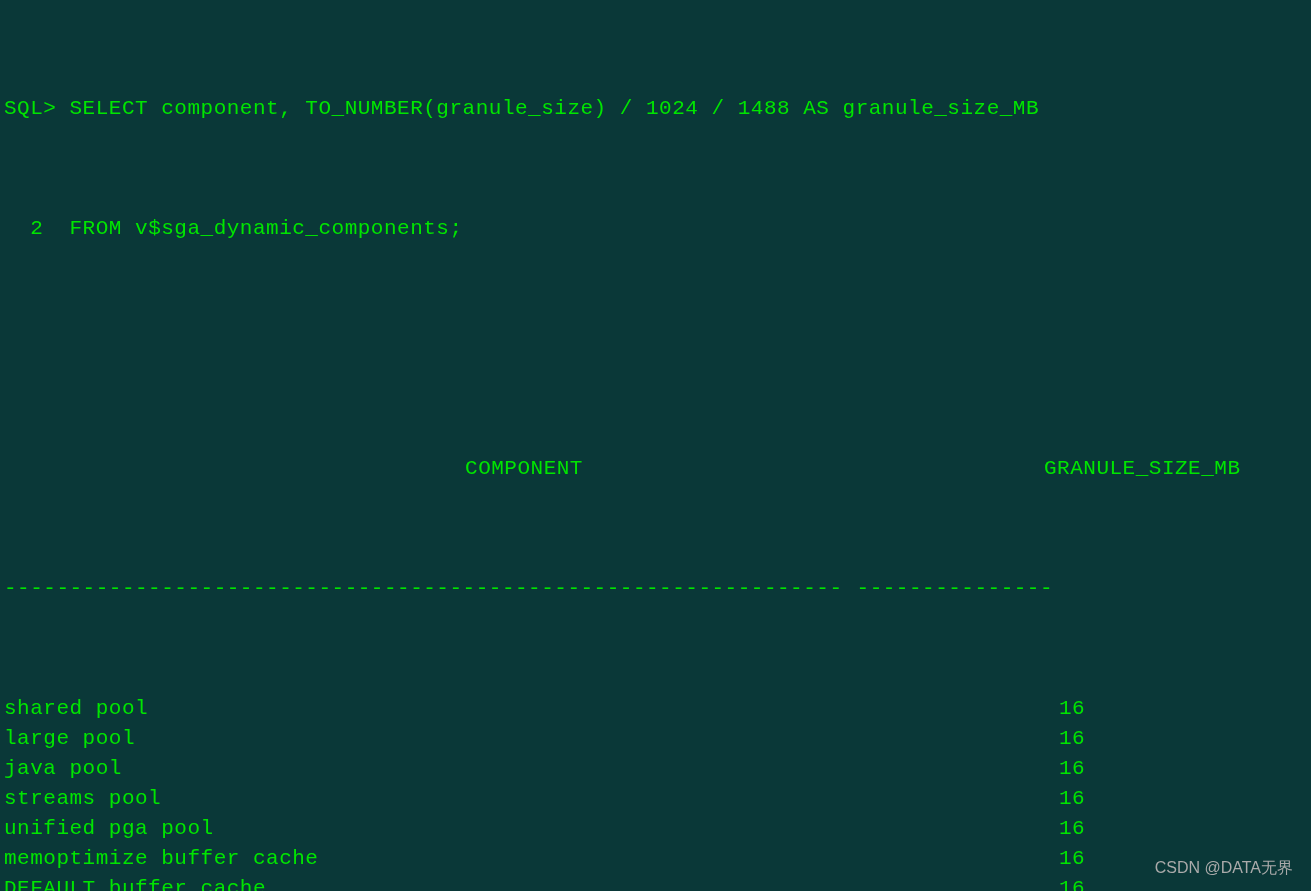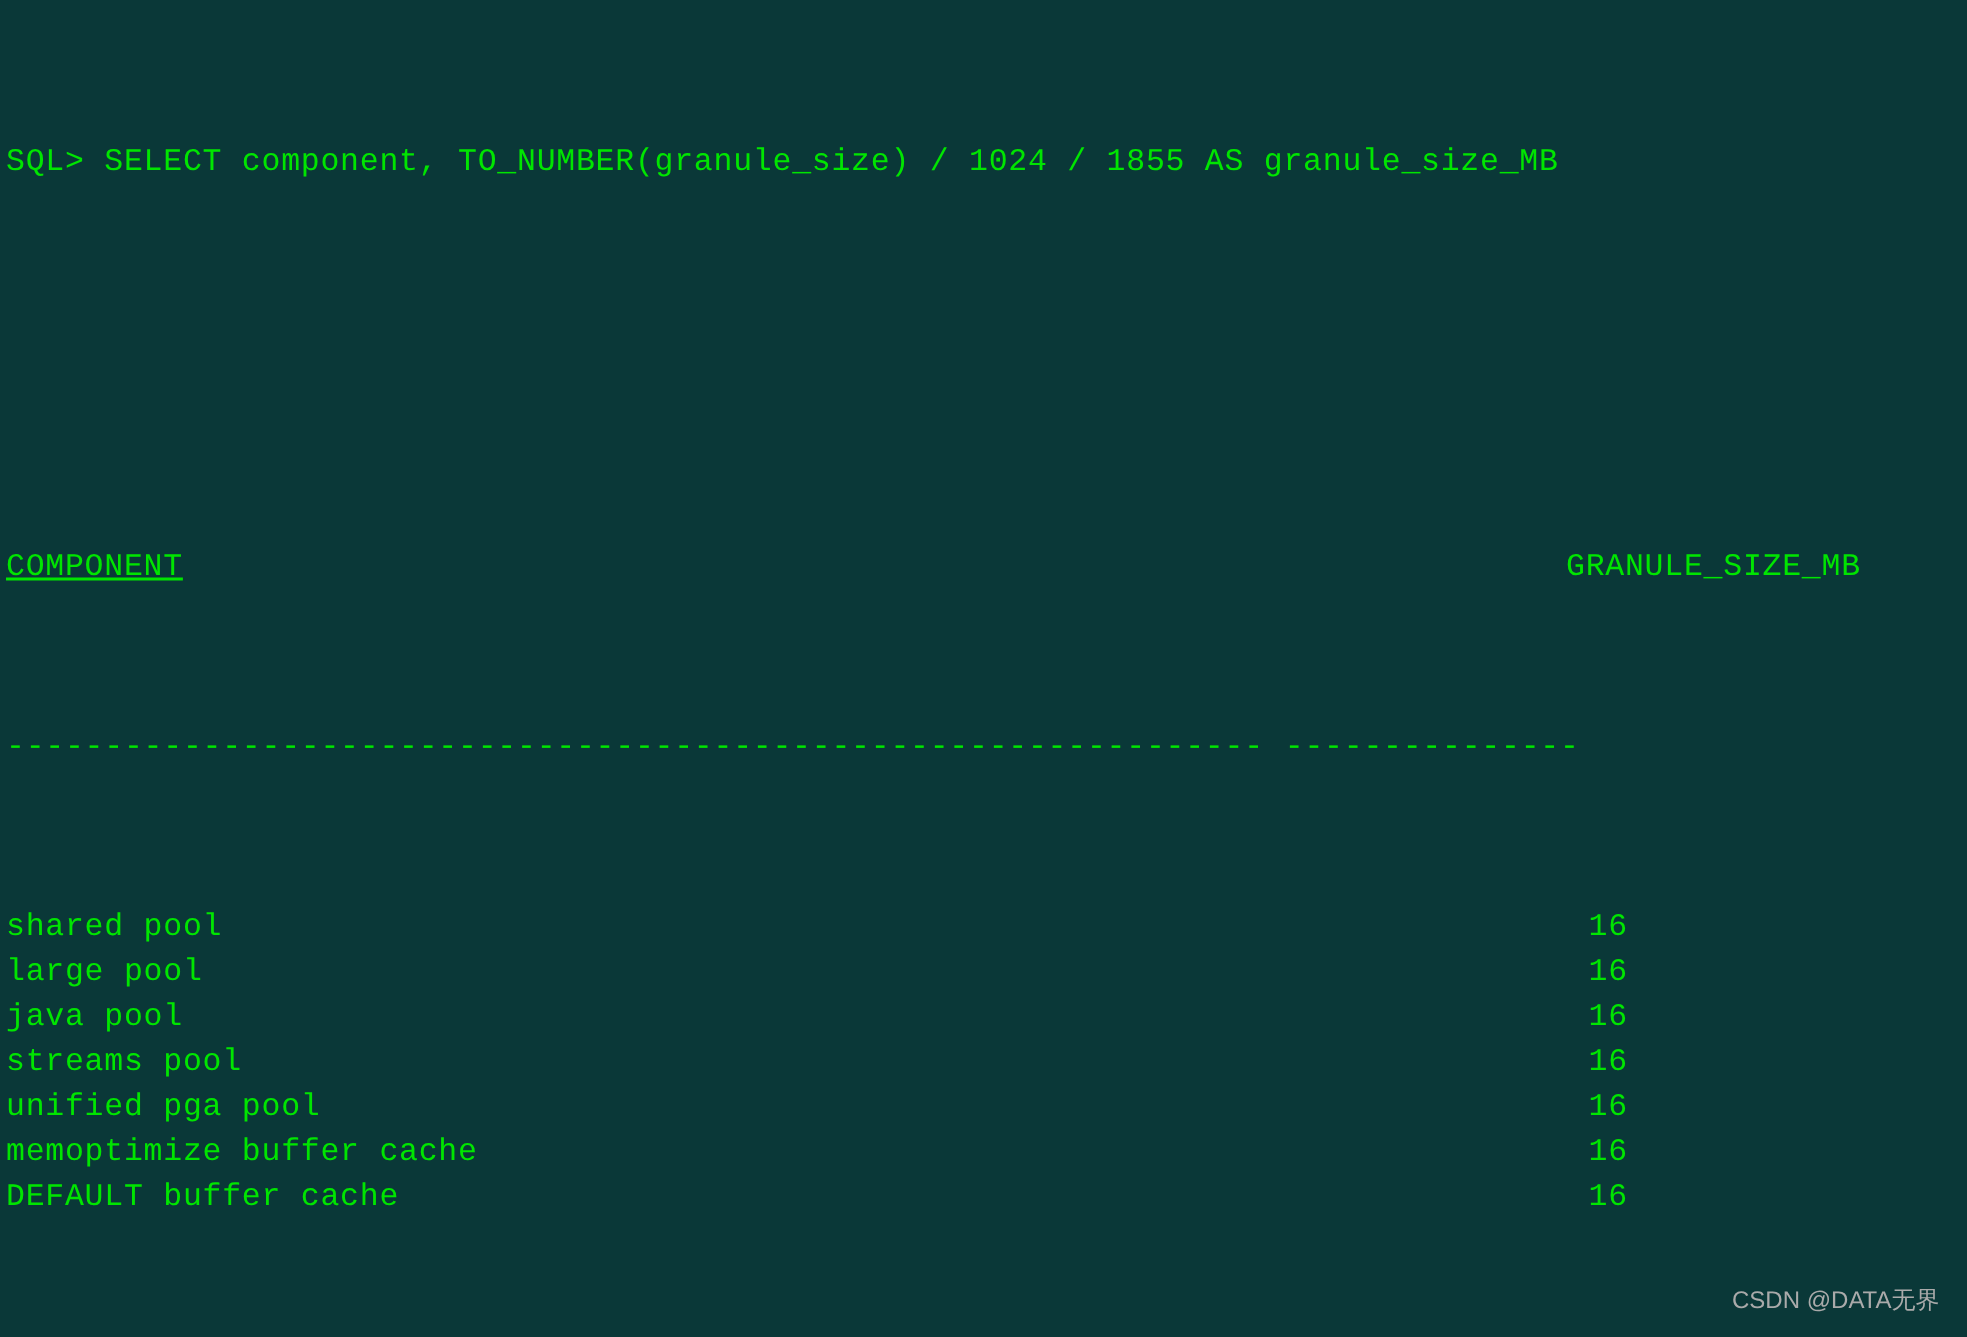--- a/index.html
+++ b/index.html
@@ -35,22 +35,21 @@
       text-align: left;
     }
     .col-size {
       width: 225px;
     }
     .header-row {
       display: flex;
     }
     .header-component {
       width: 1040px;
-      text-align: left;
-      text-decoration: underline;
+      text-align: center;
     }
     .header-size {
       width: 240px;
       text-align: left;
     }
     .separator-row {
       display: flex;
     }
     .sep-component {
       text-align: left;
@@ -72,22 +71,23 @@
       font-size: 16px;
       font-family: Arial, sans-serif;
       letter-spacing: 0;
     }
   </style>
 </head>
 <body>
 
 <div class="terminal">
 
-  <div class="sql-line"><span>SQL&gt; </span><span>SELECT component, TO_NUMBER(granule_size) / 1024 / 1855 AS granule_size_MB</span></div>
+  <div class="sql-line"><span>SQL&gt; </span><span>SELECT component, TO_NUMBER(granule_size) / 1024 / 1488 AS granule_size_MB</span></div>
 
+  <div class="sql-line"><span>  2  </span><span>FROM v$sga_dynamic_components;</span></div>
 
   <div class="blank-line"></div>
 
   <div class="header-row">
     <span class="header-component">COMPONENT</span>
     <span class="header-size">GRANULE_SIZE_MB</span>
   </div>
 
   <div class="separator-row">
     <span class="sep-component">----------------------------------------------------------------</span><span class="sep-gap"></span><span class="sep-size">---------------</span>

